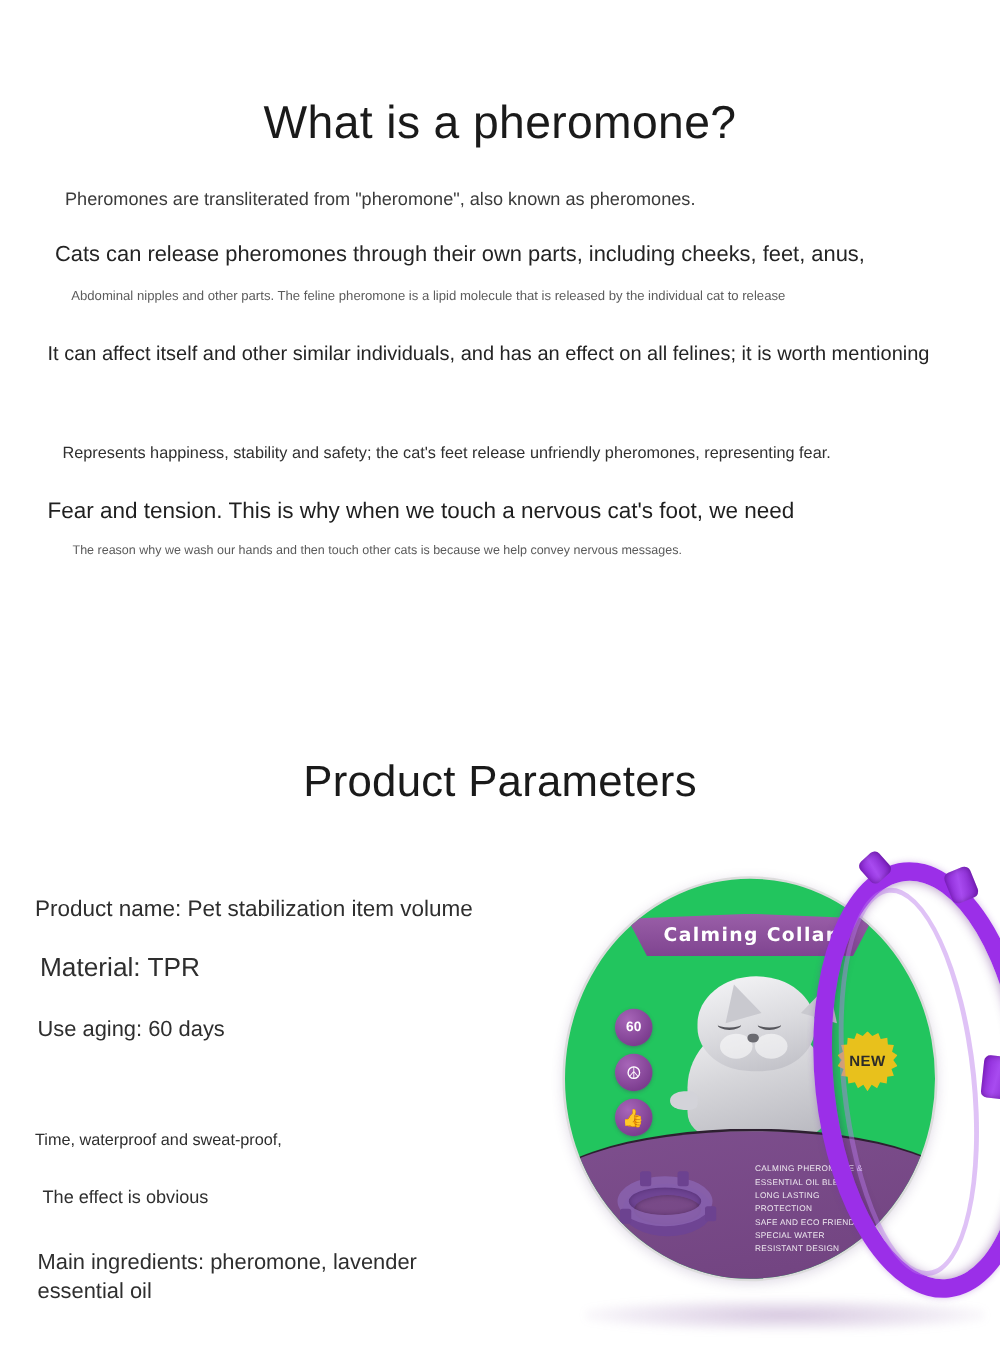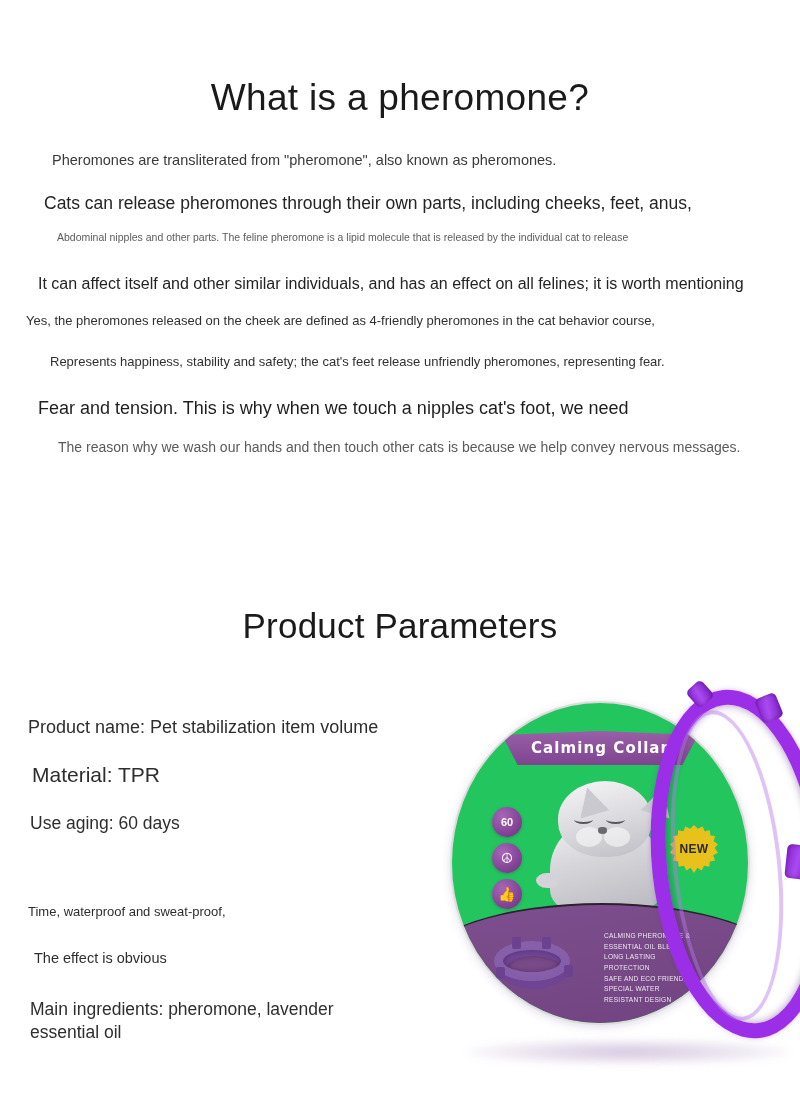--- a/index.html
+++ b/index.html
@@ -41,21 +41,21 @@
     white-space: nowrap;
     font-family: "Liberation Sans", "DejaVu Sans", sans-serif;
   }
   .pl-1 { left: 52px;  top: 137px; font-size: 14.5px; color: #3a3a3a; }
   .pl-2 { left: 44px;  top: 175px; font-size: 17.5px; color: #242424; }
   .pl-3 { left: 57px;  top: 220px; font-size: 10.5px; color: #5c5c5c; }
   .pl-4 { left: 38px;  top: 259px; font-size: 16px;   color: #242424; }
   .pl-5 { left: 26px;  top: 300px; font-size: 13px;   color: #303030; }
   .pl-6 { left: 50px;  top: 341px; font-size: 13px;   color: #303030; }
   .pl-7 { left: 38px;  top: 380px; font-size: 18px;   color: #1f1f1f; }
-  .pl-8 { left: 58px;  top: 425px; font-size: 14px;   color: #5a5a5a; }
+  .pl-8 { left: 58px;  top: 425px; font-size: 10px;   color: #5a5a5a; }
 
   
   .section-parameters {
     position: absolute;
     left: 0; top: 495px;
     width: 740px;
     height: 625px;
   }
   .heading-2 {
     position: absolute;
@@ -312,23 +312,22 @@
 <body>
 
 <section class="section-pheromone">
 
   <h1 class="heading-1">What is a pheromone?</h1>
 
   <p class="para-line pl-1">Pheromones are transliterated from "pheromone", also known as pheromones.</p>
   <p class="para-line pl-2">Cats can release pheromones through their own parts, including cheeks, feet, anus,</p>
   <p class="para-line pl-4">It can affect itself and other similar individuals, and has an effect on all felines; it is worth mentioning</p>
   <p class="para-line pl-3">Abdominal nipples and other parts. The feline pheromone is a lipid molecule that is released by the individual cat to release</p>
-  <p class="para-line pl-5">Yes, the pheromones released on the cheek are defined as 4-friendly pheromones in the cat behavior course,</p>
   <p class="para-line pl-6">Represents happiness, stability and safety; the cat's feet release unfriendly pheromones, representing fear.</p>
-  <p class="para-line pl-7">Fear and tension. This is why when we touch a nipples cat's foot, we need</p>
+  <p class="para-line pl-7">Fear and tension. This is why when we touch a nervous cat's foot, we need</p>
   <p class="para-line pl-8">The reason why we wash our hands and then touch other cats is because we help convey nervous messages.</p>
 
 </section>
 
 <section class="section-parameters">
 
   <h2 class="heading-2">Product Parameters</h2>
 
   <p class="spec-line sp-1">Product name: Pet stabilization item volume</p>
   <p class="spec-line sp-2">Material: TPR</p>

